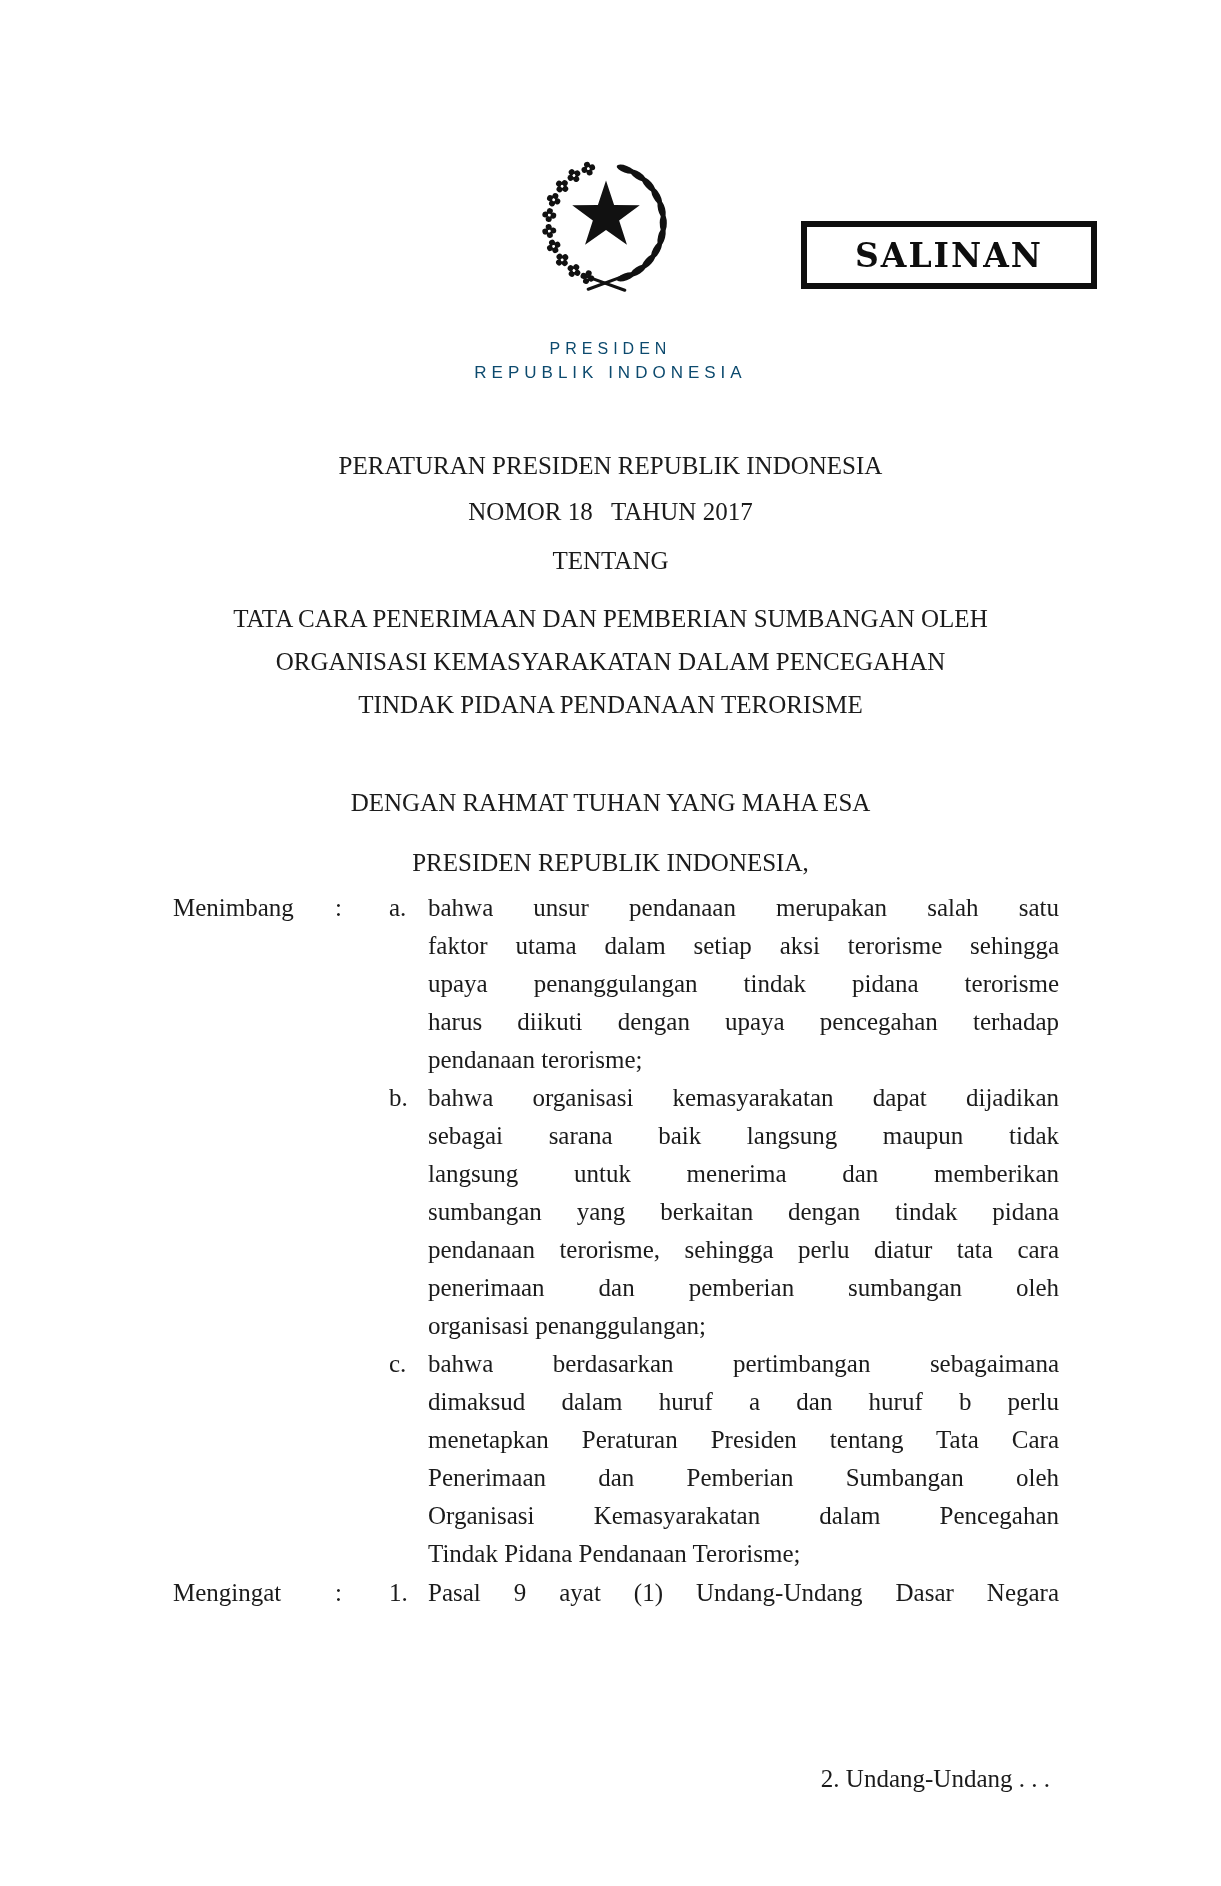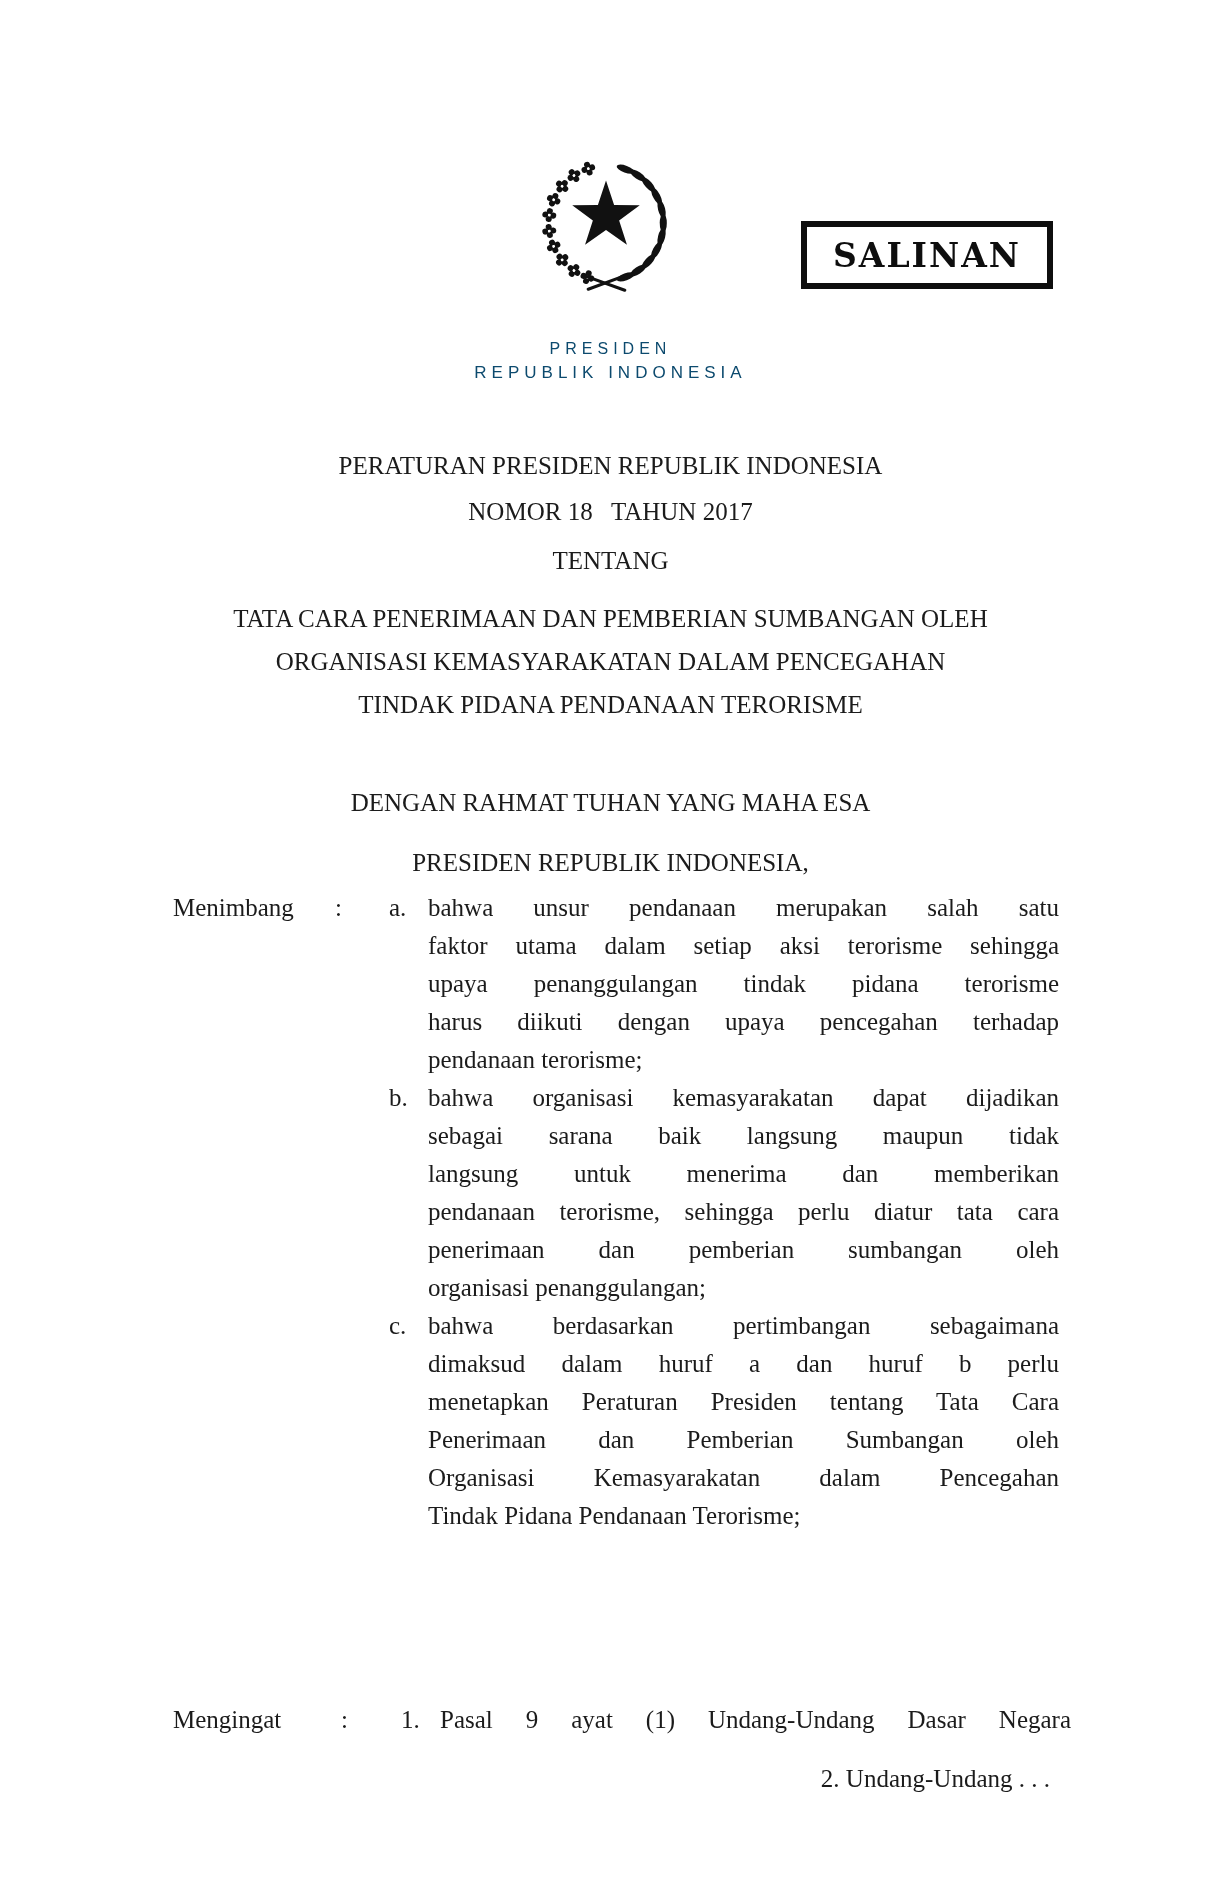--- a/index.html
+++ b/index.html
@@ -6,21 +6,21 @@
   body{
     width:1221px;height:1886px;background:#ffffff;position:relative;
     font-family:"Liberation Serif", serif;color:#1b1b1b;
     -webkit-font-smoothing:antialiased;
   }
   .abs{position:absolute;}
   .centerline{left:0;width:1221px;text-align:center;}
   
   .emblem{left:527px;top:150px;width:158px;height:154px;}
   .salinan-box{
-    left:801px;top:221px;width:252px;height:68px;box-sizing:border-box;
+    left:801px;top:221px;width:296px;height:68px;box-sizing:border-box;
     border:6px solid #0e0e0e;display:flex;align-items:center;justify-content:center;
     font-family:"DejaVu Serif", serif;font-weight:bold;font-size:33px;letter-spacing:2px;color:#0e0e0e;
   }
   .lh1{top:340px;font-family:"Liberation Sans", sans-serif;font-size:16px;letter-spacing:5px;color:#0c4a6e;font-weight:400;}
   .lh2{top:363px;font-family:"Liberation Sans", sans-serif;font-size:17px;letter-spacing:5px;color:#0c4a6e;font-weight:400;}
   
   .caps{font-size:25px;}
   .t1{top:452px;}
   .t2{top:498px;white-space:pre;}
   .t3{top:547px;}
@@ -31,21 +31,21 @@
   .section{left:173px;width:886px;display:flex;align-items:flex-start;font-size:25px;line-height:38px;}
   .sec-label{width:162px;flex:0 0 162px;}
   .sec-colon{width:54px;flex:0 0 54px;}
   .sec-items{width:670px;flex:0 0 670px;}
   .item{display:flex;align-items:flex-start;}
   .marker{width:39px;flex:0 0 39px;}
   .itext{width:631px;flex:0 0 631px;}
   .jline{text-align:justify;text-align-last:justify;height:38px;}
   .jline.jlast{text-align-last:left;}
   .sec-menimbang{top:889px;}
-  .sec-mengingat{top:1701px;gap:6px;}
+  .sec-mengingat{top:1574px;}
   
   .catchword{top:1760px;right:171px;font-size:25px;line-height:38px;text-align:right;}
 </style>
 </head>
 <body>
 
 <svg class="abs emblem" viewBox="0 0 160 154" aria-hidden="true">
   <defs>
     <g id="leaf">
         <ellipse cx="80" cy="15" rx="9.5" ry="3.6" fill="#111"></ellipse>
@@ -126,20 +126,21 @@
           <div class="jline">harus diikuti dengan upaya pencegahan terhadap</div>
           <div class="jline jlast">pendanaan terorisme;</div>
         </div>
     </div>
     <div class="item">
       <div class="marker">b.</div>
       <div class="itext">
           <div class="jline">bahwa organisasi kemasyarakatan dapat dijadikan</div>
           <div class="jline">sebagai sarana baik langsung maupun tidak</div>
           <div class="jline">langsung untuk menerima dan memberikan</div>
+          <div class="jline">sumbangan yang berkaitan dengan tindak pidana</div>
           <div class="jline">pendanaan terorisme, sehingga perlu diatur tata cara</div>
           <div class="jline">penerimaan dan pemberian sumbangan oleh</div>
           <div class="jline jlast">organisasi penanggulangan;</div>
         </div>
     </div>
     <div class="item">
       <div class="marker">c.</div>
       <div class="itext">
           <div class="jline">bahwa berdasarkan pertimbangan sebagaimana</div>
           <div class="jline">dimaksud dalam huruf a dan huruf b perlu</div>

